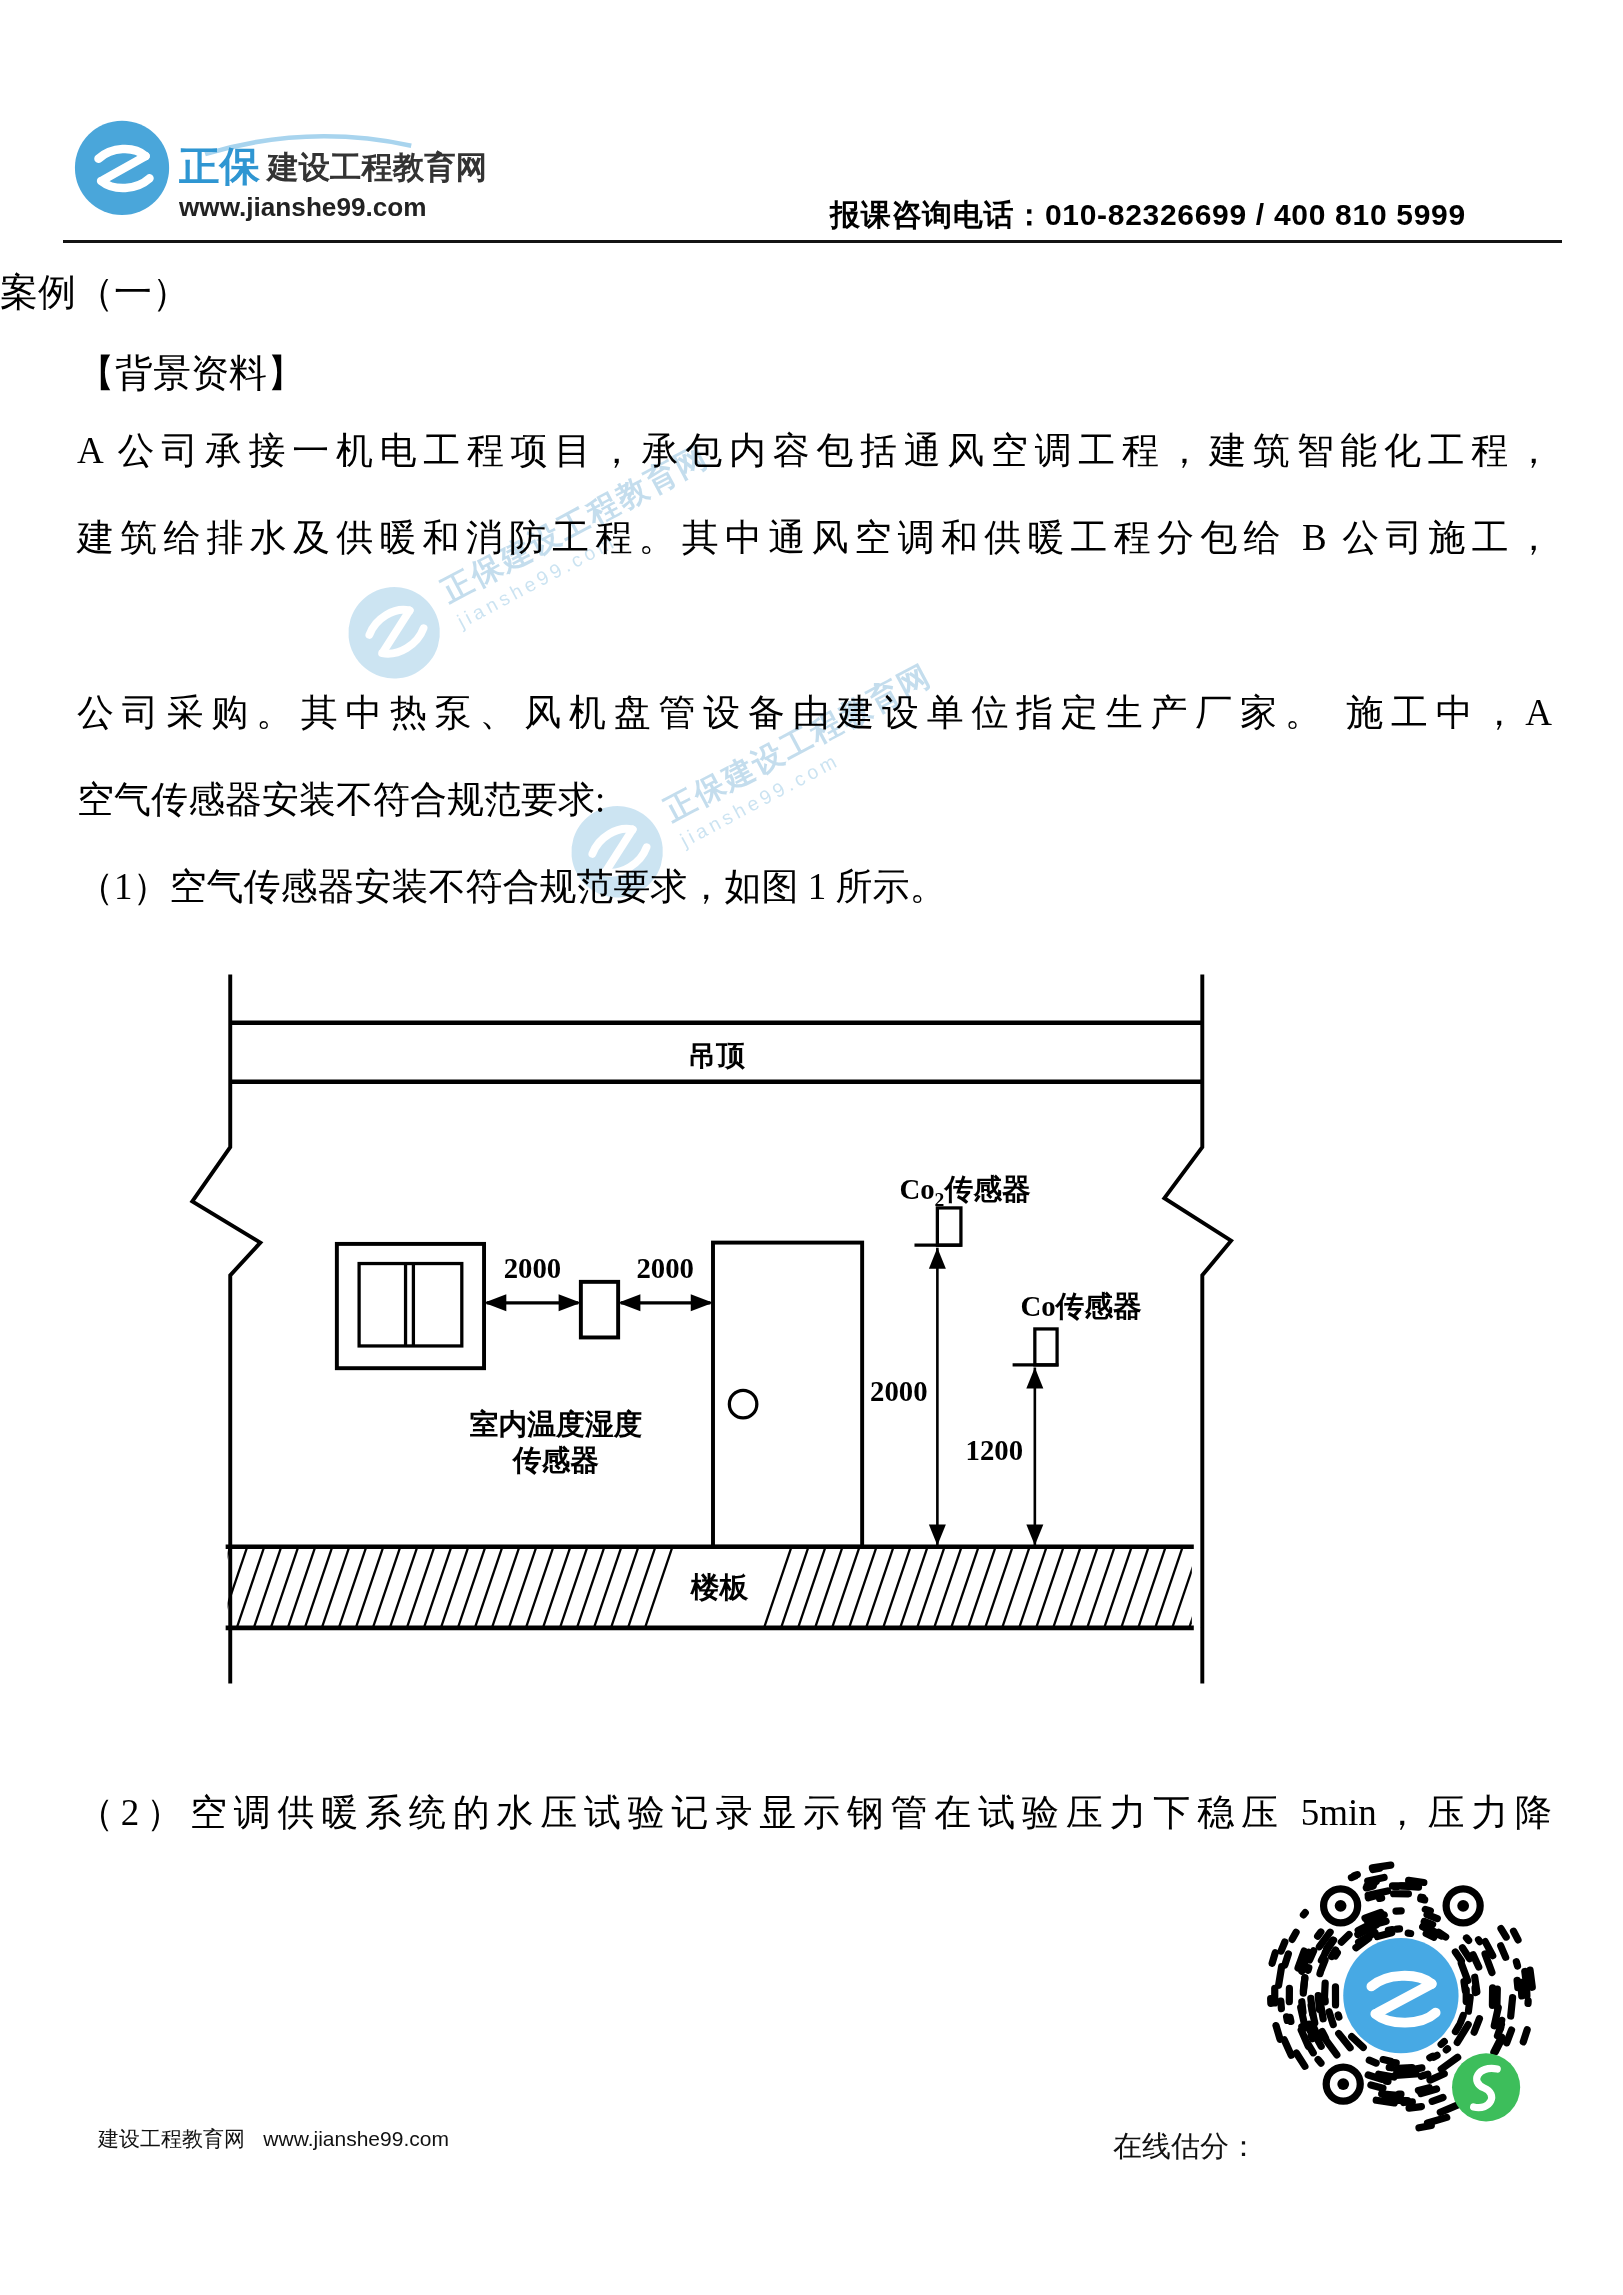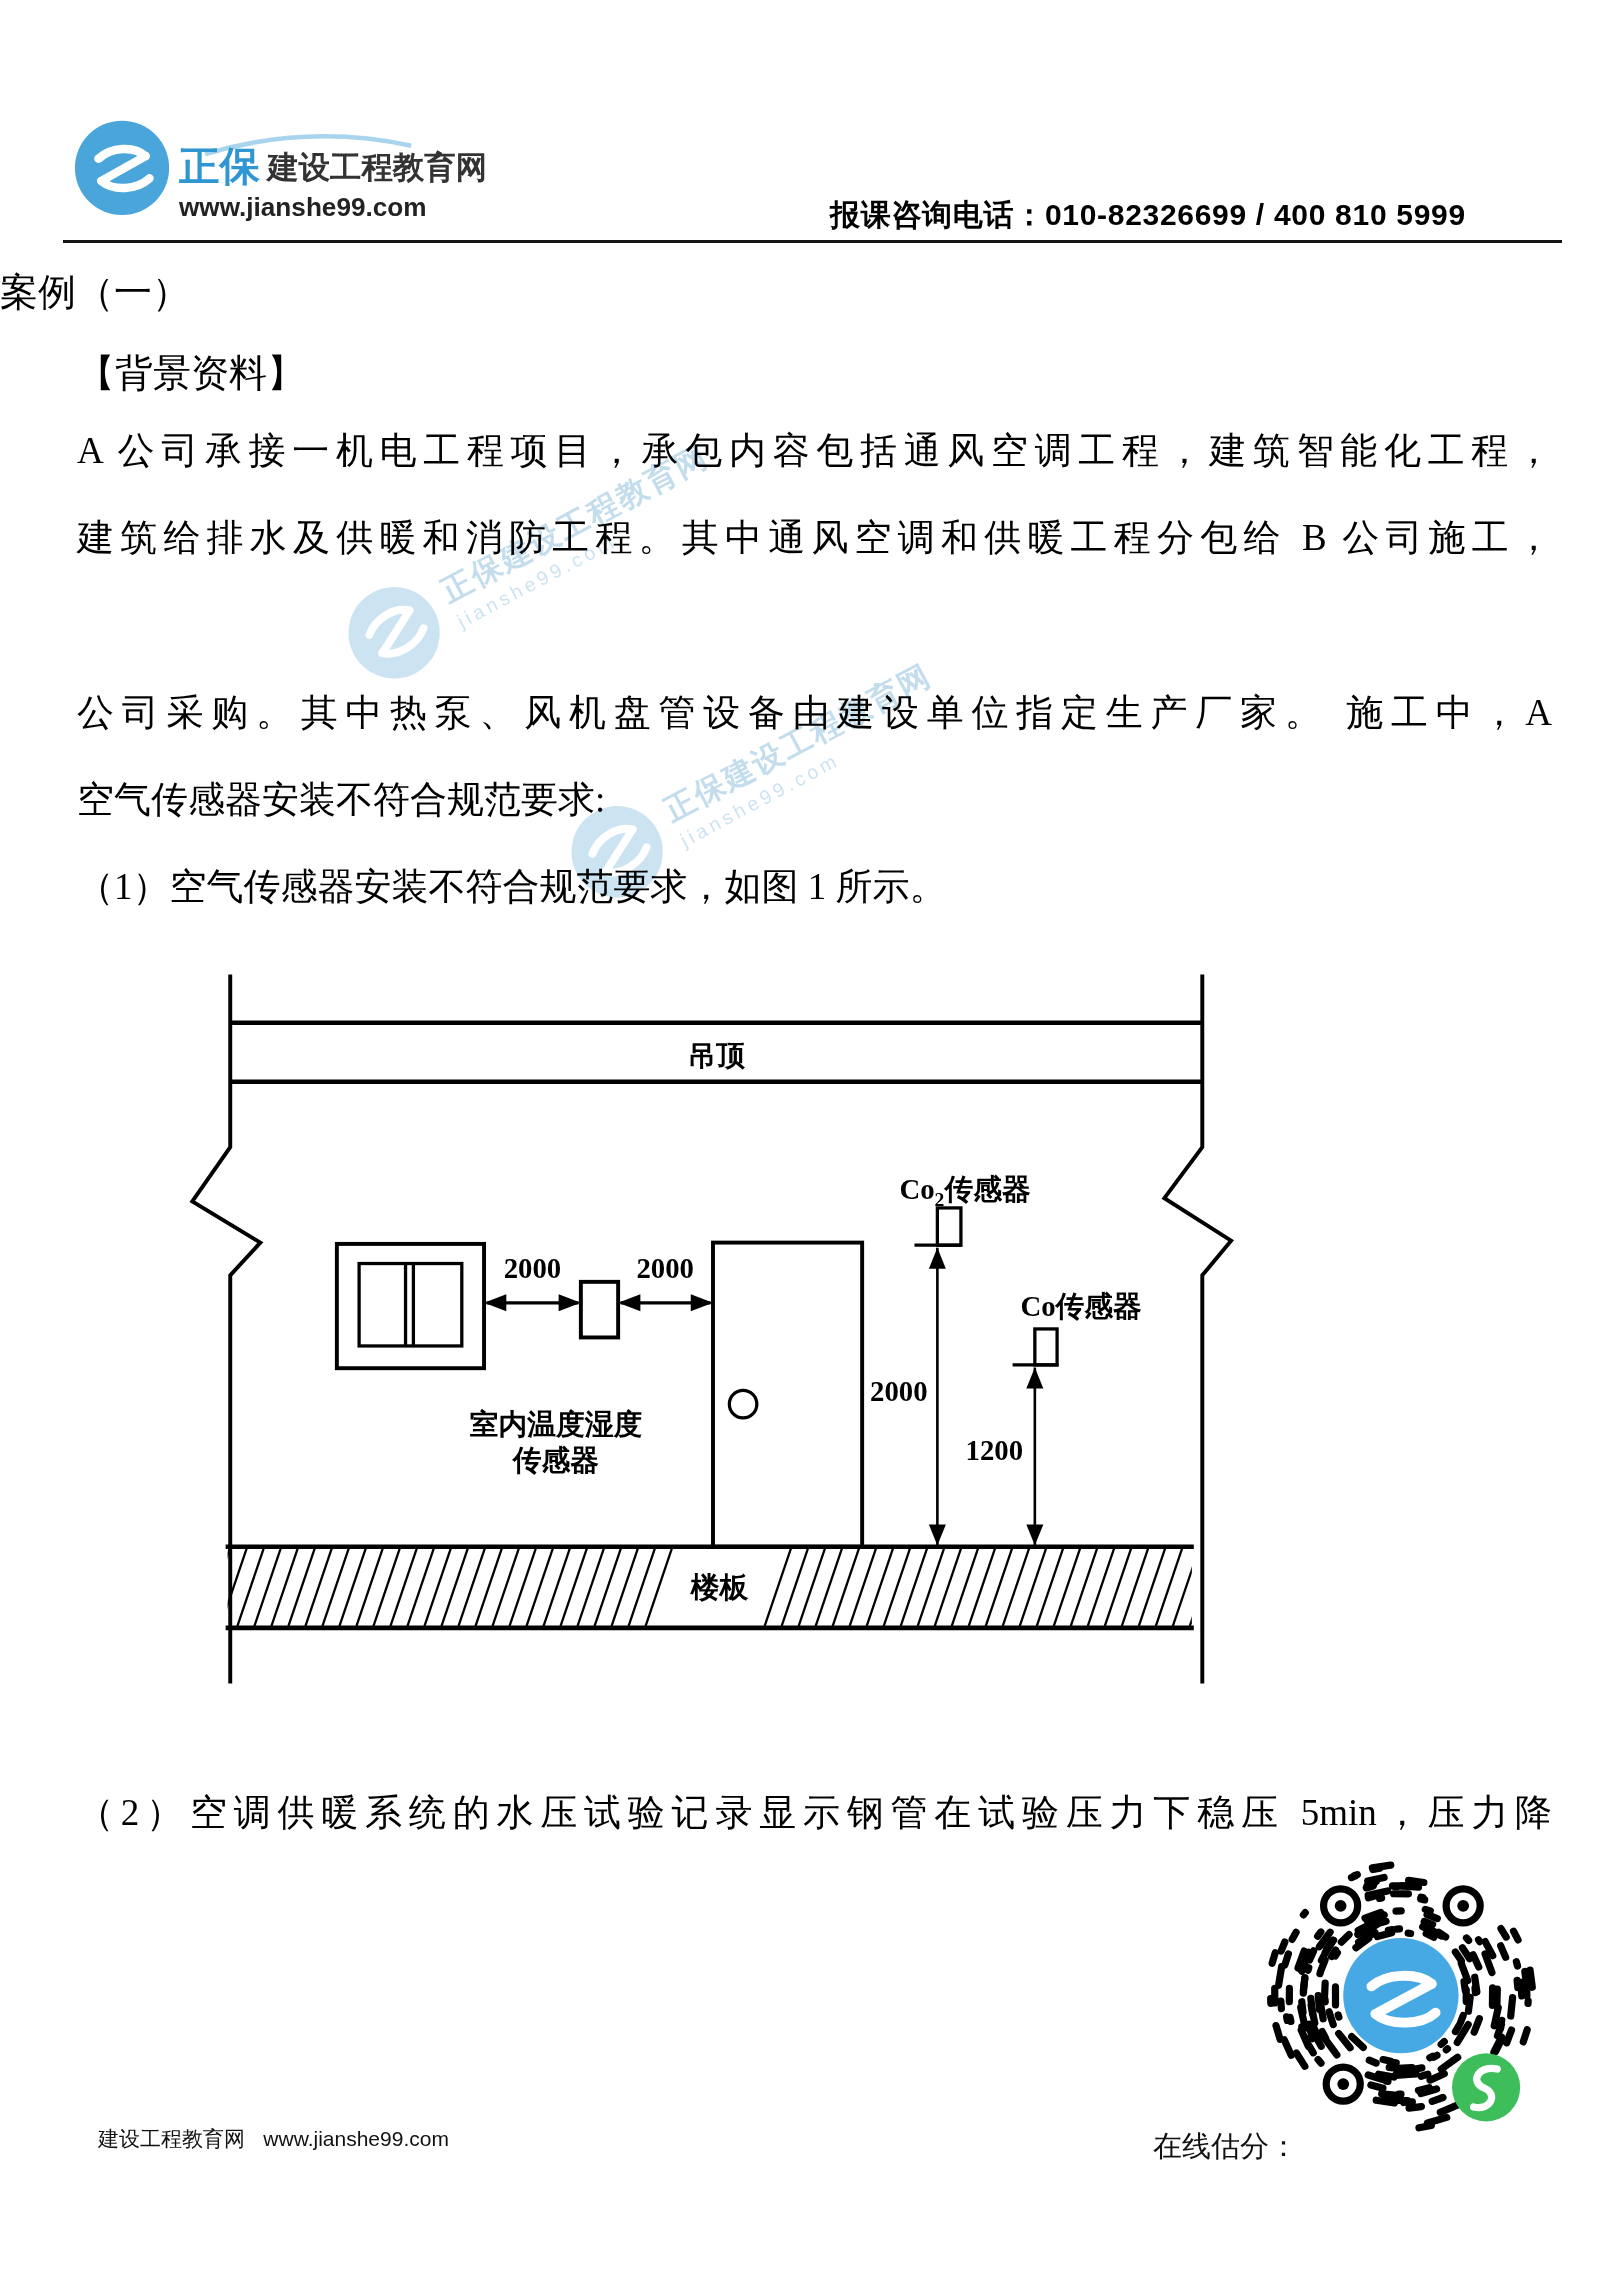--- a/index.html
+++ b/index.html
@@ -23,21 +23,21 @@
            font-size:31px;color:#3e92c6;letter-spacing:2px;}
   .wm-sub{font-family:"Liberation Sans","DejaVu Sans",sans-serif;font-size:19.6px;color:#57a5d4;letter-spacing:3.9px;}
   
   .fig{position:absolute;left:183px;top:943px;}
   .fig text{font-family:"Liberation Serif","DejaVu Serif",serif;font-weight:600;fill:#000;}
   
   .footer-left{position:absolute;left:98px;top:2125px;font-family:"Liberation Sans","DejaVu Sans",sans-serif;
                font-size:21px;color:#111;}
   .footer-left span{margin-right:18.3px;}
   .score{position:absolute;left:1113px;top:2127px;font-family:"Liberation Sans","DejaVu Sans",sans-serif;
-         font-size:29px;color:#111;margin-left:40px;}
+         font-size:29px;color:#111;}
   .qr{position:absolute;left:1260px;top:1858px;}
 </style>
 </head>
 <body>
 
 <div class="page">
 
   <div class="wm" style="left:327px;top:511px;">
     <svg width="98" height="98" viewBox="0 0 150 150">
       <circle cx="75" cy="75" r="70" fill="#5aa7d6"></circle>

